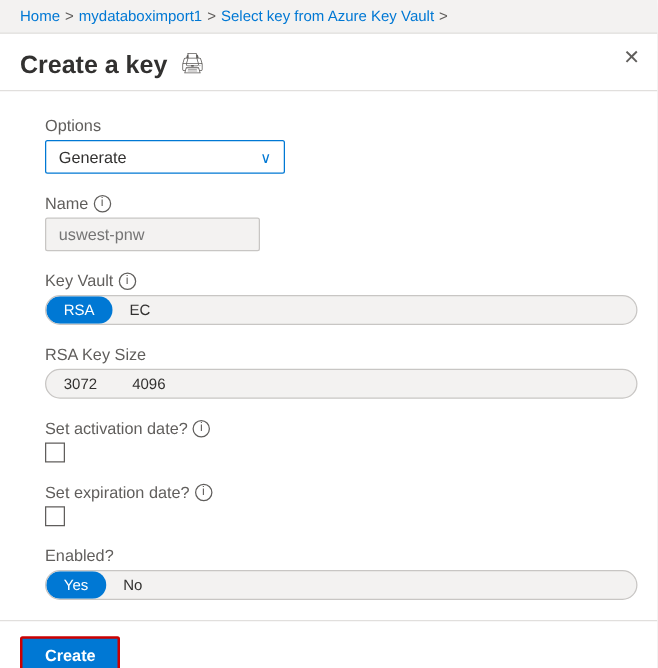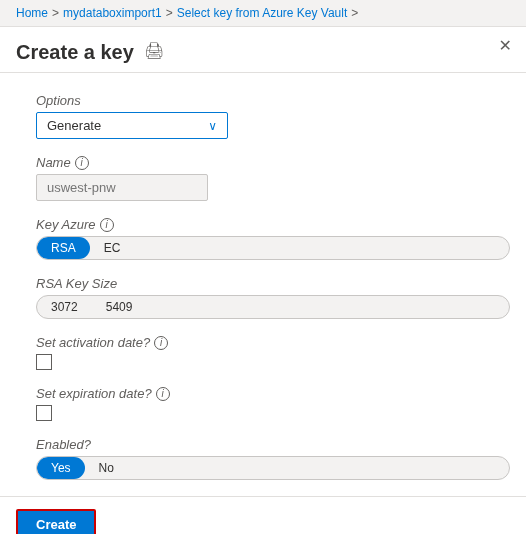--- a/index.html
+++ b/index.html
@@ -77,21 +77,20 @@
       display: flex;
       flex-direction: column;
       gap: 4px;
     }
     .field-label {
       font-size: 13px;
       color: #605e5c;
       display: flex;
       align-items: center;
       gap: 4px;
-      font-style: italic;
     }
     .info-icon {
       width: 14px;
       height: 14px;
       border-radius: 50%;
       border: 1px solid #605e5c;
       display: inline-flex;
       align-items: center;
       justify-content: center;
       font-size: 10px;
@@ -210,36 +209,36 @@
     <div class="field-group">
       <div class="field-label">
         <span>Name</span>
         <span class="info-icon">i</span>
       </div>
       <input class="text-input" type="text" value="" placeholder="uswest-pnw" style="">
     </div>
 
     <div class="field-group">
       <div class="field-label">
-        <span>Key Azure</span>
+        <span>Key Vault</span>
         <span class="info-icon">i</span>
       </div>
       <div class="toggle-group">
         <button class="toggle-btn active">RSA</button>
         <button class="toggle-btn">EC</button>
       </div>
     </div>
 
     <div class="field-group">
       <div class="field-label">
         <span>RSA Key Size</span>
       </div>
       <div class="toggle-group">
         <button class="toggle-btn">3072</button>
-        <button class="toggle-btn">5409</button>
+        <button class="toggle-btn">4096</button>
       </div>
     </div>
 
     <div class="field-group">
       <div class="field-label">
         <span>Set activation date?</span>
         <span class="info-icon">i</span>
       </div>
       <div class="checkbox-wrapper">
         <div class="checkbox"></div>

